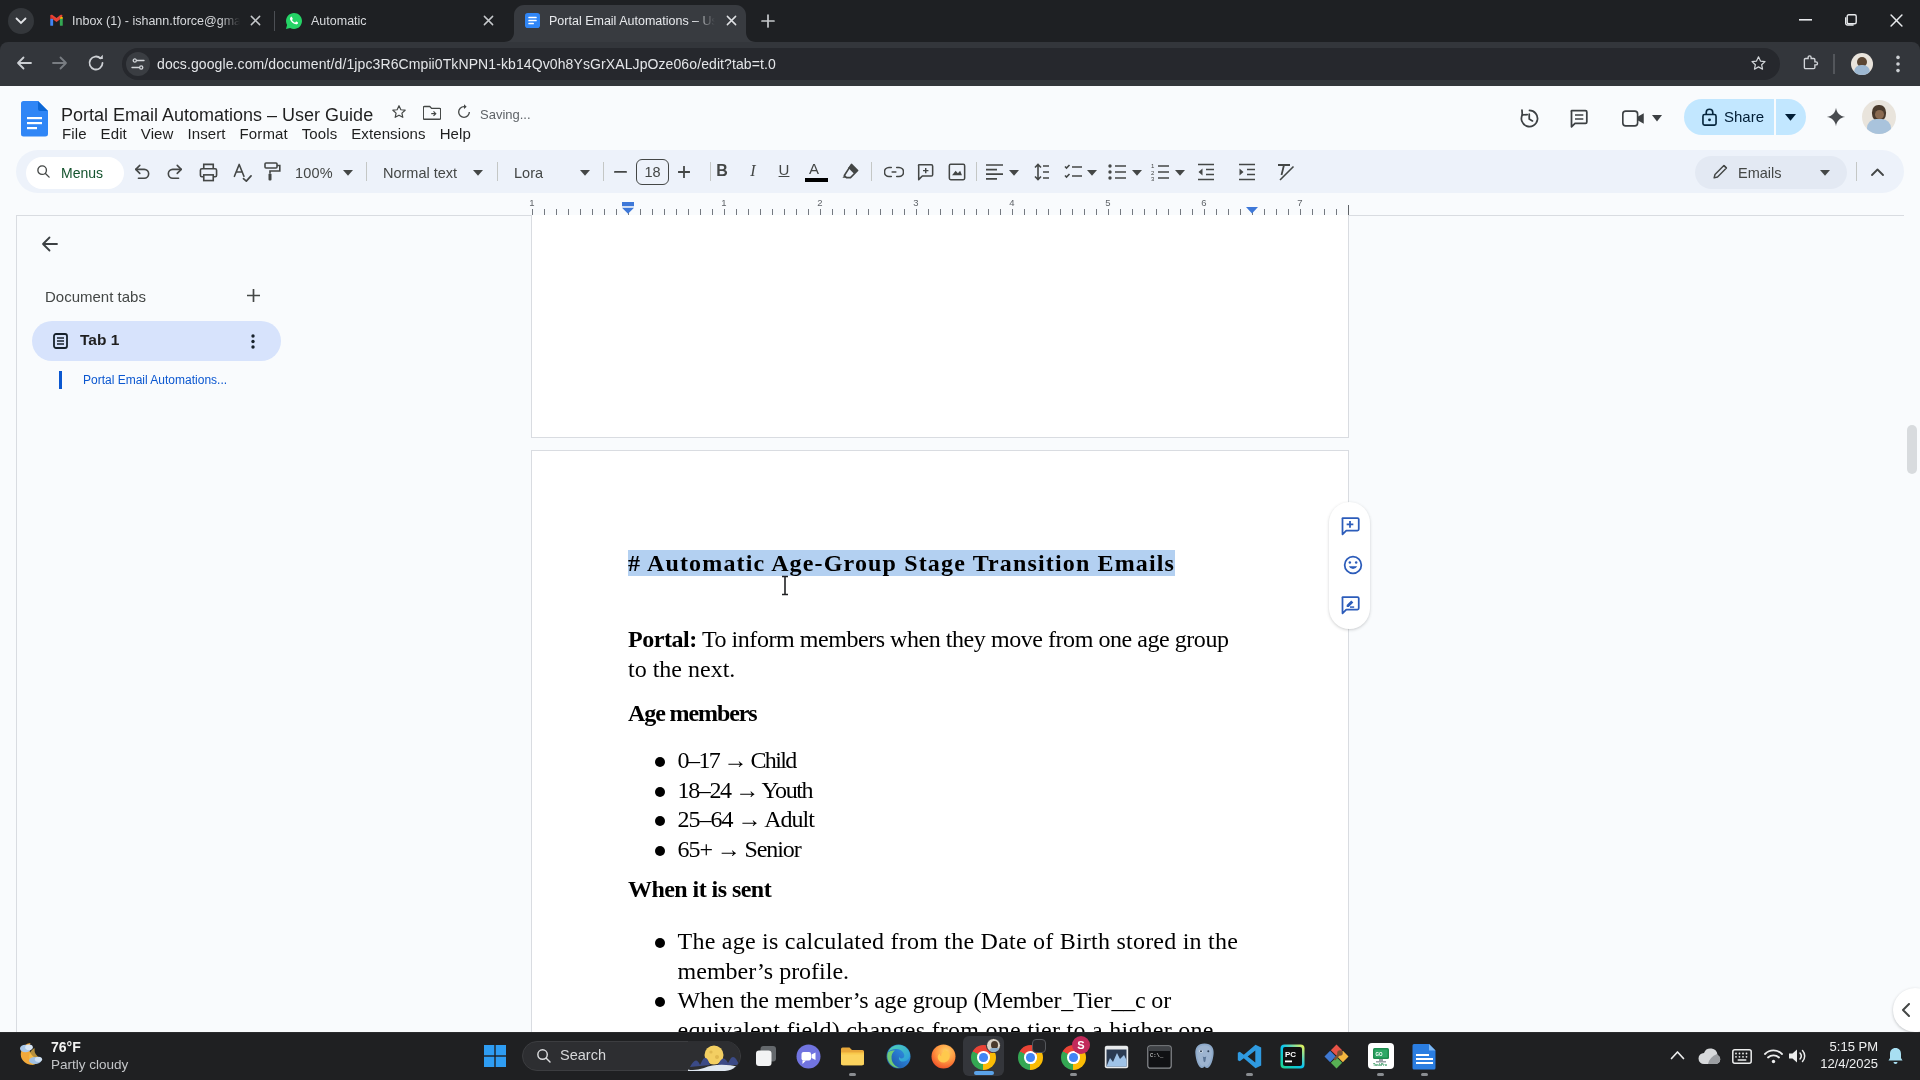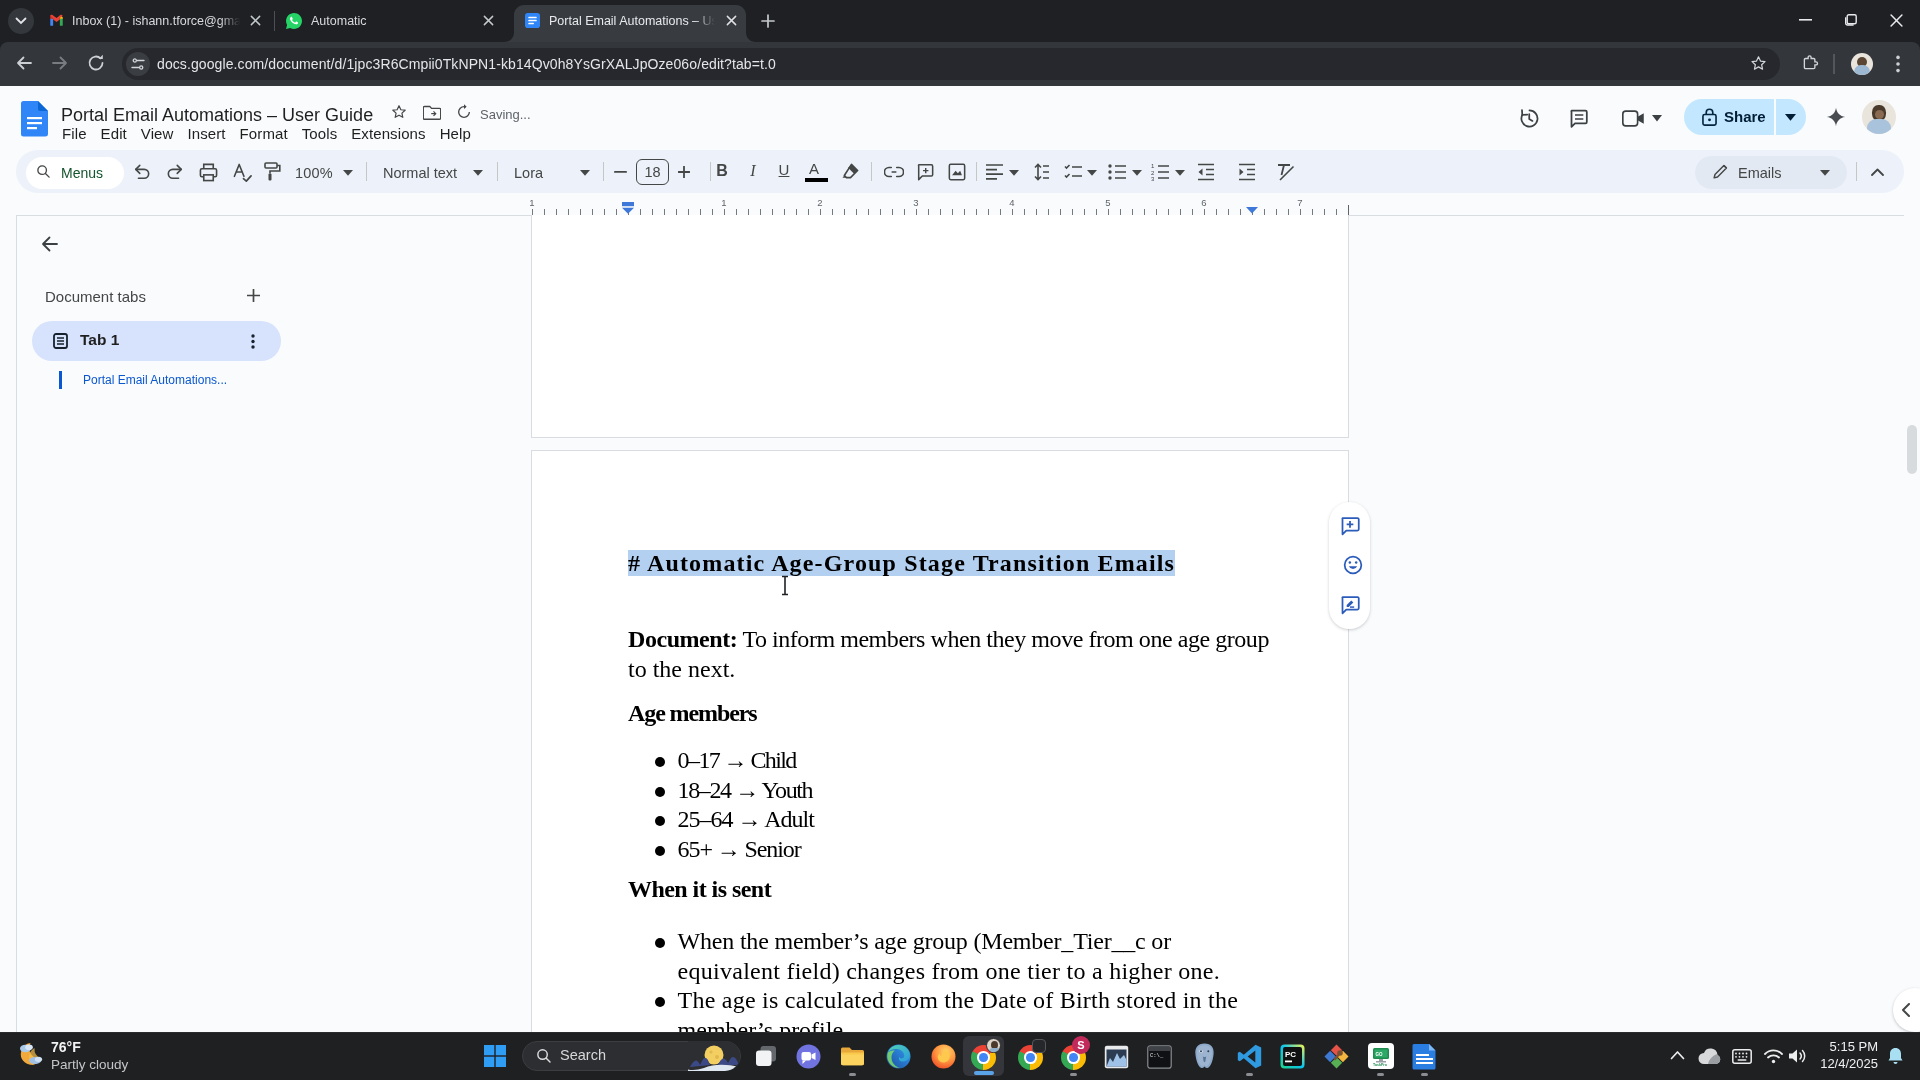--- a/index.html
+++ b/index.html
@@ -148,21 +148,21 @@
 <svg class="a" style="left:1652px;top:115px" width="10" height="7" viewBox="0 0 10 7">
       <path d="M0 0 H10 L5 6.5 Z" fill="#3c4043"></path>
     </svg>
 <div class="a" style="left:1684px;top:99px;width:122px;height:36px;border-radius:18px;background:#c2e7ff"></div>
 <div class="a" style="left:1774px;top:99px;width:1.5px;height:36px;background:#f9fbfd"></div>
 <svg class="a" style="left:1702px;top:108px" width="15" height="18" viewBox="0 0 18 22">
       <rect x="1" y="8" width="16" height="13" rx="2" fill="none" stroke="#06263d" stroke-width="2"></rect>
       <path d="M5 8 V5.5 A4 4 0 0 1 13 5.5 V8" fill="none" stroke="#06263d" stroke-width="2"></path>
       <circle cx="9" cy="14.5" r="1.8" fill="#06263d"></circle>
     </svg>
-<div class="a" style="left:1724px;top:108px;font-size:15px;font-weight:700;color:#001d35">Share</div>
+<div class="a" style="left:1724px;top:108px;font-size:15px;font-weight:400;color:#001d35">Share</div>
 <svg class="a" style="left:1785px;top:114px" width="11" height="7" viewBox="0 0 11 7">
       <path d="M0 0 H11 L5.5 6.8 Z" fill="#001d35"></path>
     </svg>
 <svg class="a" style="left:1826px;top:107px" width="20" height="20" viewBox="0 0 24 24">
       <path d="M12 1 C12.8 7.2 16.8 11.2 23 12 16.8 12.8 12.8 16.8 12 23 11.2 16.8 7.2 12.8 1 12 7.2 11.2 11.2 7.2 12 1 Z" fill="#494c50"></path>
     </svg>
 <div class="a" style="left:1862px;top:100px;width:34px;height:34px;border-radius:50%;background:#e9e4dc;overflow:hidden">
       <div style="position:absolute;left:10px;top:5px;width:14px;height:16px;border-radius:45%;background:#4a3a2c"></div>
       <div style="position:absolute;left:5px;top:19px;width:24px;height:16px;border-radius:9px 9px 0 0;background:#a9c3dc"></div>
       <div style="position:absolute;left:12.5px;top:10px;width:9px;height:9px;border-radius:50%;background:#8a6a50"></div>
@@ -419,32 +419,32 @@
       <circle cx="2" cy="13" r="1.7" fill="#17222c"></circle>
     </svg>
 <div class="a" style="left:59px;top:371px;width:3px;height:18px;background:#0b57d0"></div>
 <div class="a" style="left:83px;top:371px;font-size:12px;color:#0b57d0;line-height:18px">Portal Email Automations...</div>
 
 <div class="a" style="left:531px;top:215px;width:818px;height:223px;background:#fff;border:1px solid #d9dce1;border-top:none"></div>
 <div class="a" style="left:531px;top:450px;width:818px;height:582px;background:#fff;border:1px solid #d9dce1;border-bottom:none"></div>
 
 <div class="a" id="doccontent" style="left:531px;top:450px;width:818px;height:582px;overflow:hidden;font-family:'Liberation Serif',serif;color:#000">
   <div style="position:absolute;left:97px;top:98px;font-size:24px;line-height:31px;font-weight:bold;white-space:nowrap"><span id="h1span" style="background:#b3d0f1;letter-spacing:1.15px"># Automatic Age-Group Stage Transition Emails</span></div>
-  <div id="p1" style="position:absolute;left:97px;top:175px;font-size:24px;line-height:29.7px;white-space:nowrap"><span style="letter-spacing:-.45px"><b>Document:</b> To inform members when they move from one age group</span><br>to the next.</div>
+  <div id="p1" style="position:absolute;left:97px;top:175px;font-size:24px;line-height:29.7px;white-space:nowrap"><span style="letter-spacing:-.45px"><b>Portal:</b> To inform members when they move from one age group</span><br>to the next.</div>
   <div style="position:absolute;left:97px;top:248.5px;font-size:24px;line-height:29.7px;font-weight:bold;letter-spacing:-1.1px">Age members</div>
   <div id="ul1" style="position:absolute;left:97px;top:296px;font-size:24px;line-height:29.7px">
     <div style="position:relative;padding-left:49.6px;letter-spacing:-1.6px"><span class="dot"></span>0–17 → Child</div>
     <div style="position:relative;padding-left:49.6px;letter-spacing:-1.4px"><span class="dot"></span>18–24 → Youth</div>
     <div style="position:relative;padding-left:49.6px;letter-spacing:-1px"><span class="dot"></span>25–64 → Adult</div>
     <div style="position:relative;padding-left:49.6px;letter-spacing:-1.1px"><span class="dot"></span>65+ → Senior</div>
   </div>
   <div style="position:absolute;left:97px;top:425px;font-size:24px;line-height:29.7px;font-weight:bold;letter-spacing:-.55px">When it is sent</div>
   <div id="ul2" style="position:absolute;left:97px;top:477px;font-size:24px;line-height:29.7px">
+    <div style="position:relative;padding-left:49.6px;white-space:nowrap"><span class="dot"></span><span style="letter-spacing:.23px">The age is calculated from the Date of Birth stored in the</span><br>member’s profile.</div>
     <div style="position:relative;padding-left:49.6px;white-space:nowrap"><span class="dot"></span><span style="letter-spacing:-.2px">When the member’s age group (Member_Tier__c or</span><br><span style="letter-spacing:.26px">equivalent field) changes from one tier to a higher one.</span></div>
-    <div style="position:relative;padding-left:49.6px;white-space:nowrap"><span class="dot"></span><span style="letter-spacing:.23px">The age is calculated from the Date of Birth stored in the</span><br>member’s profile.</div>
   </div>
   <svg style="position:absolute;left:249px;top:125px" width="10" height="21" viewBox="0 0 10 21">
         <path d="M2 1.5 H8 M2 19.5 H8 M5 1.5 V19.5" stroke="#202124" stroke-width="1.6" fill="none"></path>
       </svg>
 </div>
 
 <div class="a" style="left:1329px;top:502px;width:41px;height:127px;border-radius:21px;background:#fff;box-shadow:0 1px 3px rgba(60,64,67,.25)"></div>
 <svg class="a" style="left:1340px;top:516px" width="20" height="20" viewBox="0 0 24 24">
       <path d="M3 2.5 H21 A1.5 1.5 0 0 1 22.5 4 V16 A1.5 1.5 0 0 1 21 17.5 H7.5 L3 22 V4 A1.5 1.5 0 0 1 3 2.5 Z" fill="none" stroke="#2c5cba" stroke-width="2.1" stroke-linejoin="round"></path>
       <path d="M12 6 V14 M8 10 H16" stroke="#2c5cba" stroke-width="2.1"></path>

